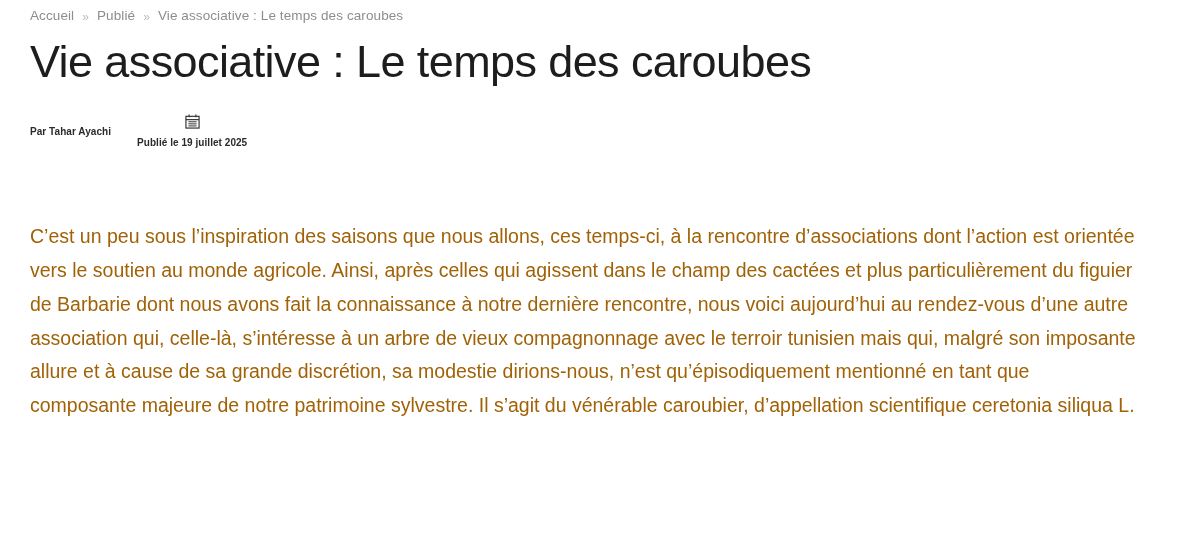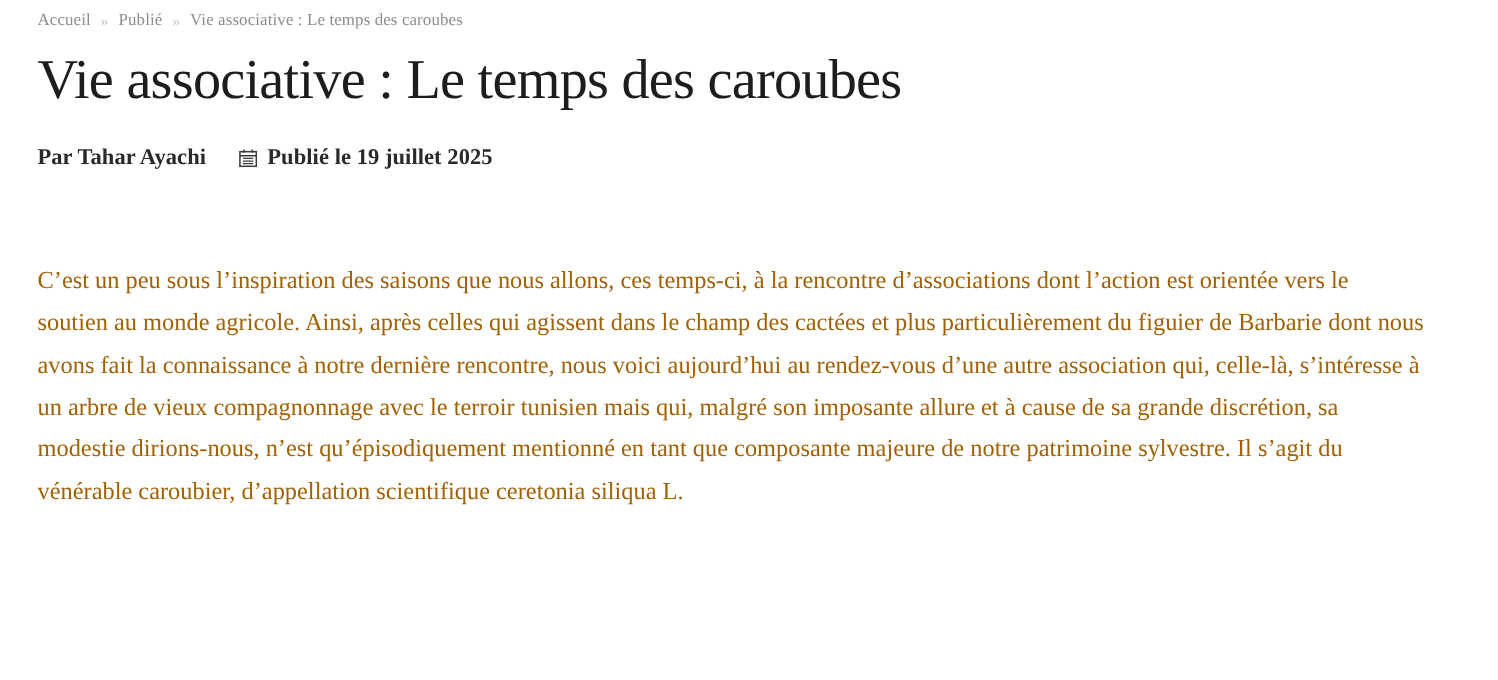--- a/index.html
+++ b/index.html
@@ -13,21 +13,20 @@
     font-family: "Liberation Sans", sans-serif;
     color: #222222;
     overflow: hidden;
   }
   .page {
     position: relative;
     width: 1169px;
     height: 544px;
     box-sizing: border-box;
     padding: 0 30px;
-    font-family: Liberation Serif, serif;
   }
 
   
   .breadcrumb {
     display: flex;
     align-items: center;
     gap: 8px;
     padding-top: 8px;
     font-size: 13.5px;
     color: #8d8d8d;
@@ -55,32 +54,33 @@
     line-height: 1.12;
     letter-spacing: -0.6px;
     color: #1d1d1d;
   }
 
   
   .byline {
     display: flex;
     align-items: center;
     margin-top: 27px;
-    font-size: 18px;
+    font-size: 10px;
     font-weight: bold;
     color: #2a2a2a;
     letter-spacing: .05px;
   }
   .byline .author {
     margin-right: 26px;
   }
   .byline .date-group {
     display: flex;
     align-items: center;
     gap: 8px;
+    flex-direction: column;
   }
   .cal-icon {
     display: inline-block;
     width: 15px;
     height: 15px;
     position: relative;
     flex: 0 0 auto;
   }
 
   

